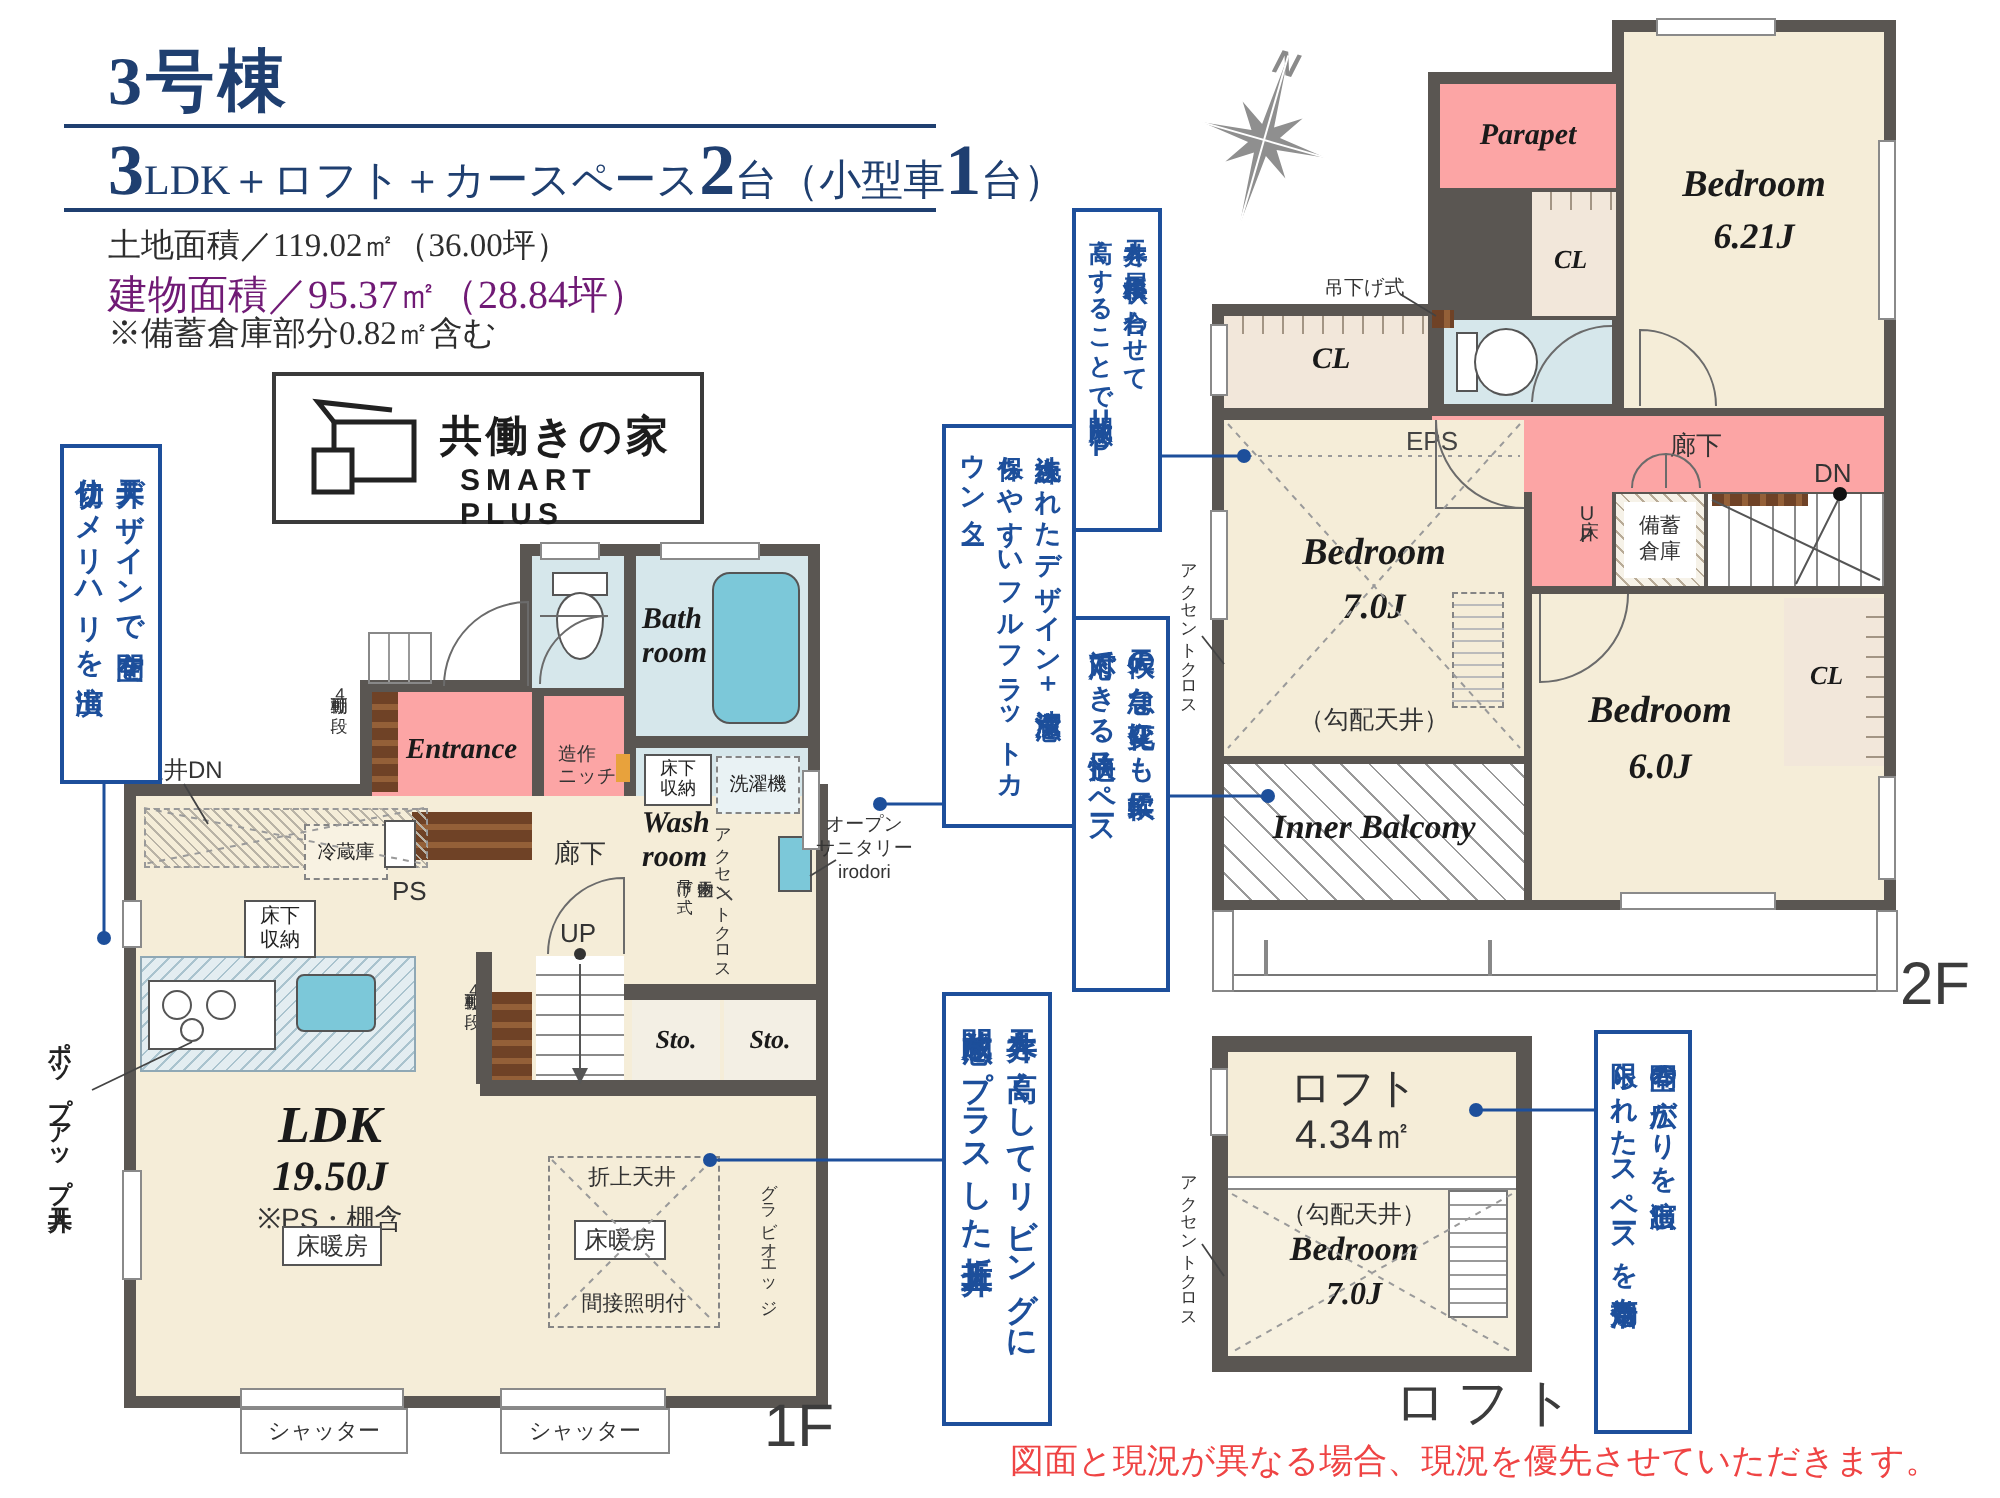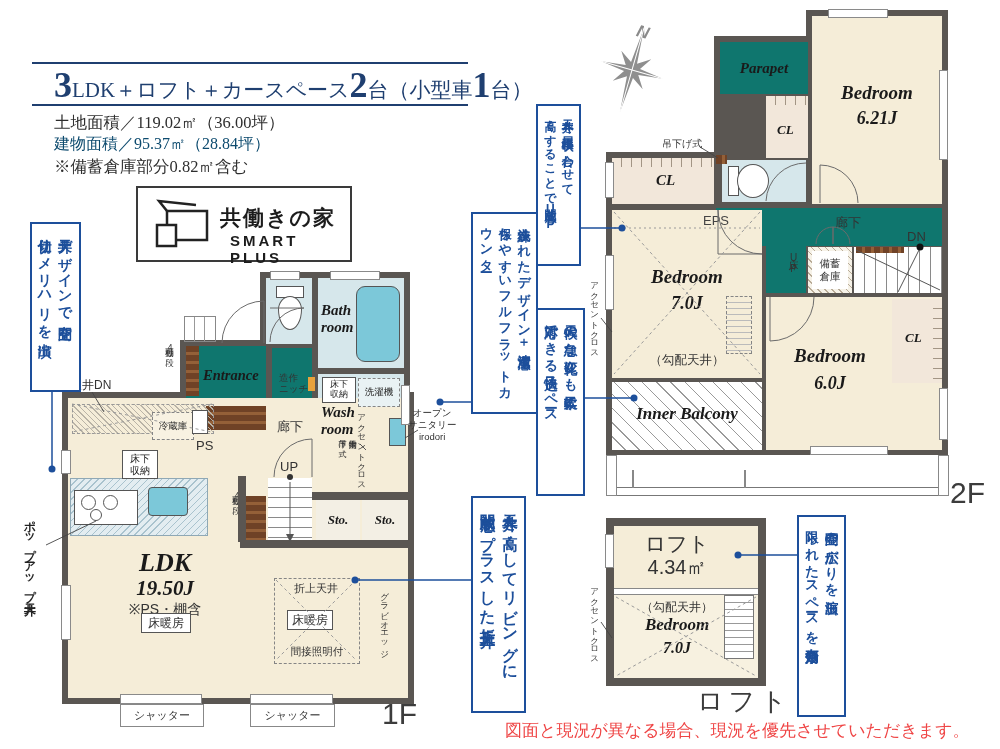--- a/index.html
+++ b/index.html
@@ -5,21 +5,21 @@
   html,body{margin:0;padding:0;background:#fff}
   #cv{position:relative;width:1000px;height:749px;background:#fff;overflow:hidden;
       font-family:"Liberation Sans",sans-serif;color:#222}
   .a{position:absolute}
   .slab{position:absolute;background:#5a5652}
   .room{position:absolute}
   .beige{background:#f5edd8}
   .beige2{background:#f7f1e0}
   .blue{background:#d6e7eb}
   .pink{background:#f2e7da}
-  .white{background:#0f766e}
+  .white{background:#fca5a5}
   .stobg{background:#f3efe4}
   .serifi{font-family:"Liberation Serif",serif;font-style:italic;font-weight:bold;color:#1a1a1a}
   .lbl{position:absolute;color:#333;white-space:nowrap}
   .c{display:flex;align-items:center;justify-content:center;text-align:center}
   .vl{writing-mode:vertical-rl;text-orientation:upright;position:absolute;color:#333;white-space:nowrap}
   .vc{position:absolute;writing-mode:vertical-rl;text-orientation:upright;background:#fff;
       border:2px solid #1d4f9b;color:#1d4f9b;font-weight:bold;padding:4px 3px;z-index:40}
   .vc span{display:block;line-height:1.45;letter-spacing:1px}
   .box{border:1px solid #555;background:#fff}
   .dashb{border:1px dashed #858585}
@@ -37,27 +37,28 @@
   .hr{position:absolute;background:#1f3f70;height:2px}.z15{z-index:15}.z10{z-index:10}.z5{z-index:5}
   svg.overlay{position:absolute;left:0;top:0;z-index:30;pointer-events:none}
   .floorcap{position:absolute;color:#3c3c3c;font-size:30px;z-index:20}
   .serif{font-family:"Liberation Serif",serif}
 </style>
 </head>
 <body>
 
 <div id="cv">
 
+  <div class="a navy serif" style="left:54px;top:18px;font-size:34px;font-weight:bold;letter-spacing:2px">3号棟</div>
   <div class="hr" style="left:32px;top:62px;width:436px"></div>
   <div class="a navy serif" style="left:54px;top:64px;height:38px;white-space:nowrap">
     <span style="font-size:36px;font-weight:bold">3</span><span style="font-size:21px">LDK＋ロフト＋カースペース</span><span style="font-size:36px;font-weight:bold">2</span><span style="font-size:21px">台（小型車</span><span style="font-size:36px;font-weight:bold">1</span><span style="font-size:21px">台）</span>
   </div>
   <div class="hr" style="left:32px;top:104px;width:436px"></div>
   <div class="a serif" style="left:54px;top:112px;font-size:16.5px;color:#2e2e2e">土地面積／119.02㎡（36.00坪）</div>
-  <div class="a serif" style="left:54px;top:134px;font-size:16px;color:#0c4a6e">建物面積／95.37㎡（28.84坪）</div>
+  <div class="a serif" style="left:54px;top:134px;font-size:20px;color:#701a75">建物面積／95.37㎡（28.84坪）</div>
   <div class="a serif" style="left:54px;top:156px;font-size:16.5px;color:#2e2e2e">※備蓄倉庫部分0.82㎡含む</div>
 
   <div class="a" style="left:136px;top:186px;width:212px;height:72px;border:2px solid #3a3a3a;background:#fff">
     <svg width="62" height="52" viewBox="0 0 62 52" style="position:absolute;left:14px;top:10px">
       <path d="M15 13 L7 3 L44 7" fill="none" stroke="#222" stroke-width="2.5"></path>
       <rect x="15" y="13" width="40" height="29" fill="#fff" stroke="#222" stroke-width="2.5"></rect>
       <rect x="5" y="27" width="19" height="21" fill="#fff" stroke="#222" stroke-width="2.5"></rect>
     </svg>
     <div class="a" style="left:82px;top:16px;font-size:21px;font-weight:bold;letter-spacing:2px;color:#1c1c1c">共働きの家</div>
     <div class="a" style="left:92px;top:44px;font-size:15px;font-weight:bold;letter-spacing:3px;color:#1c1c1c">SMART PLUS</div>

